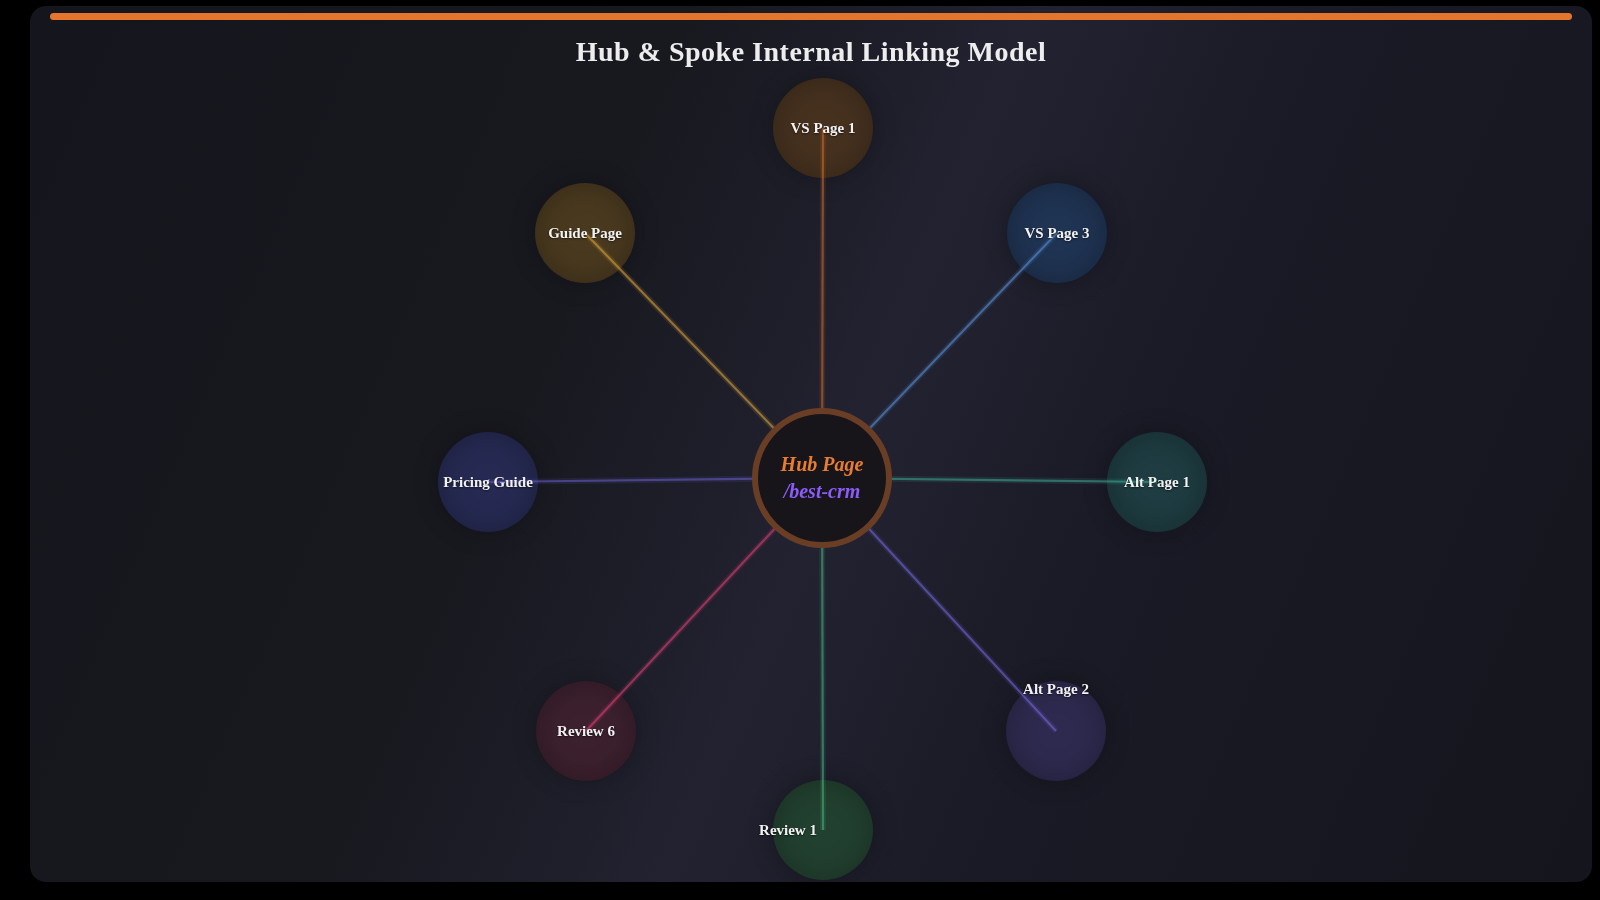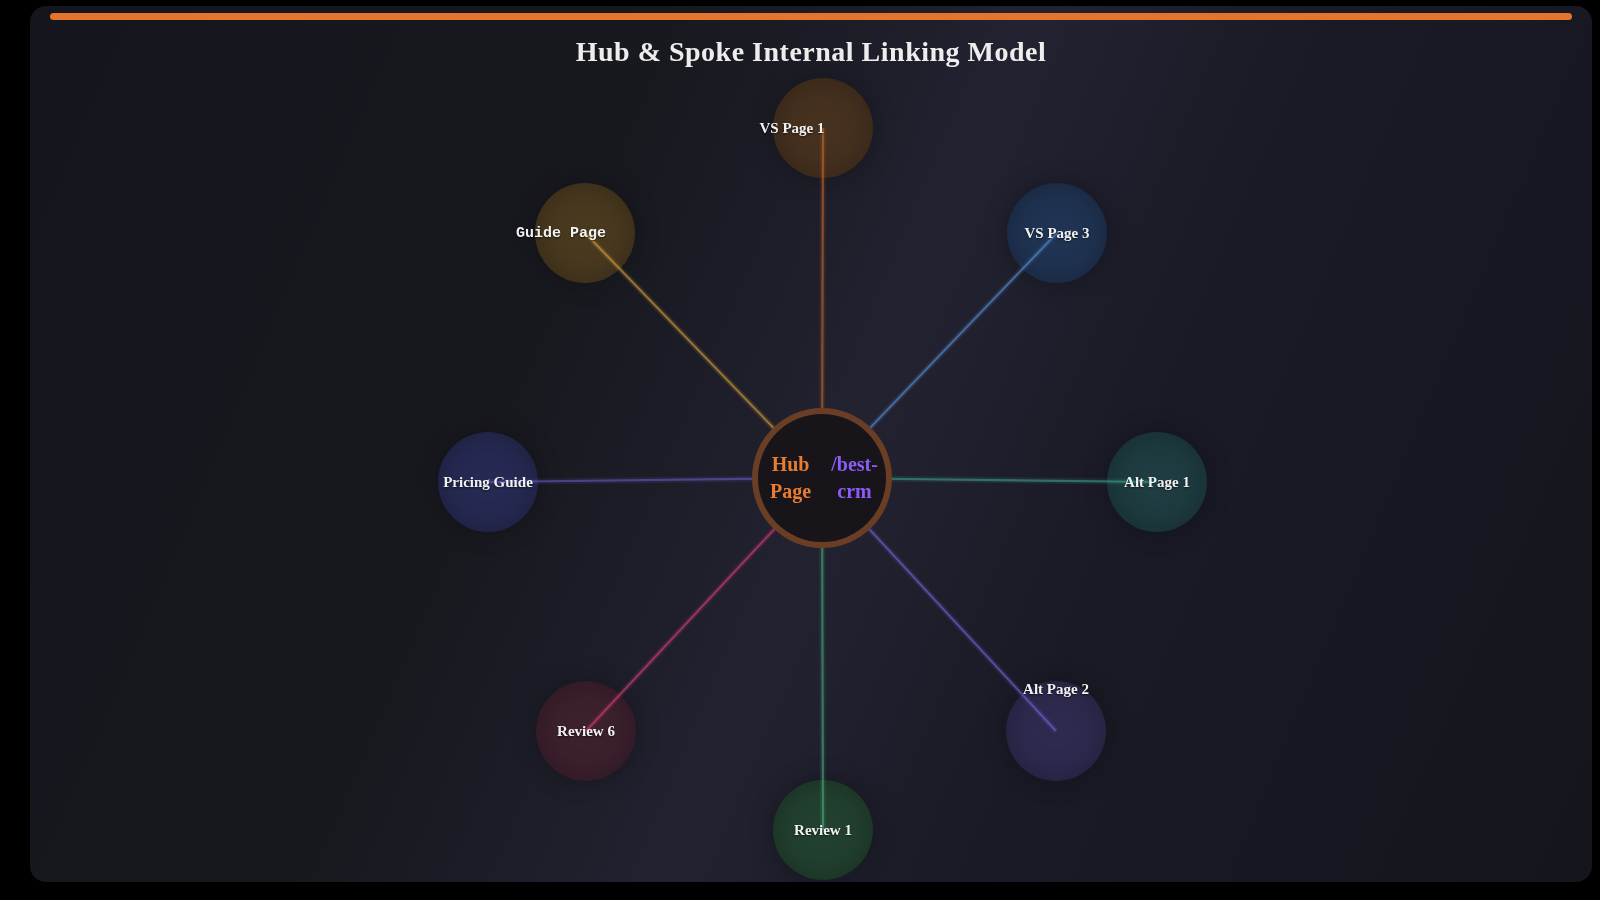--- a/index.html
+++ b/index.html
@@ -65,24 +65,25 @@
     left: 0;
     top: 0;
     pointer-events: none;
   }
   .hub {
     position: absolute;
     border-radius: 50%;
     background: #17151a;
     border: 6px solid rgba(222,120,50,0.42);
     display: flex;
-    flex-direction: row;
+    flex-direction: column;
     align-items: center;
     justify-content: center;
     text-align: center;
+    font-style: italic;
   }
   .hub .hub-line {
     color: #e87c30;
     font-size: 20px;
     font-weight: bold;
     line-height: 27px;
   }
   .node-label {
     position: absolute;
     transform: translate(-50%, -50%);
@@ -129,23 +130,23 @@
         <line x1="792" y1="472" x2="458" y2="476" stroke="rgba(103,94,201,0.55)" stroke-width="2.2" opacity="1"></line>
         <line x1="792" y1="472" x2="555" y2="227" stroke="rgba(214,160,58,0.60)" stroke-width="6" opacity="0.22"></line>
         <line x1="792" y1="472" x2="555" y2="227" stroke="rgba(214,160,58,0.60)" stroke-width="2.2" opacity="1"></line>
       </svg>
 
     <div class="hub" style="height: 128px; width: 128px; left: 722px; top: 402px; background: rgb(23, 21, 26); border-color: rgba(222, 120, 50, 0.42); border-width: 6px;">
       <div class="hub-line" style="color: rgb(232, 124, 48);">Hub Page</div>
       <div class="hub-line" style="color: #8b5cf6;">/best-crm</div>
     </div>
 
-    <span class="node-label" style="left: 762px; top: 122px; color: rgb(242, 242, 242);">VS Page 1</span>
+    <span class="node-label" style="left: 793px; top: 122px; color: rgb(242, 242, 242);">VS Page 1</span>
     <span class="node-label" style="left: 1027px; top: 227px; color: rgb(242, 242, 242);">VS Page 3</span>
     <span class="node-label" style="left: 1127px; top: 476px; color: rgb(242, 242, 242);">Alt Page 1</span>
     <span class="node-label" style="left: 1026px; top: 683px; color: rgb(242, 242, 242);">Alt Page 2</span>
-    <span class="node-label" style="left: 793px; top: 824px; color: rgb(242, 242, 242); text-align: center;">Review 1</span>
+    <span class="node-label" style="left: 758px; top: 824px; color: rgb(242, 242, 242); text-align: center;">Review 1</span>
     <span class="node-label" style="left: 556px; top: 725px; color: rgb(242, 242, 242);">Review 6</span>
     <span class="node-label" style="left: 458px; top: 476px; color: rgb(242, 242, 242);">Pricing Guide</span>
-    <span class="node-label" style="left: 531px; top: 227px; color: rgb(242, 242, 242); font-family: Liberation Mono, monospace;">Guide Page</span>
+    <span class="node-label" style="left: 555px; top: 227px; color: rgb(242, 242, 242);">Guide Page</span>
 
   </div>
 </div>
 
 </body></html>

